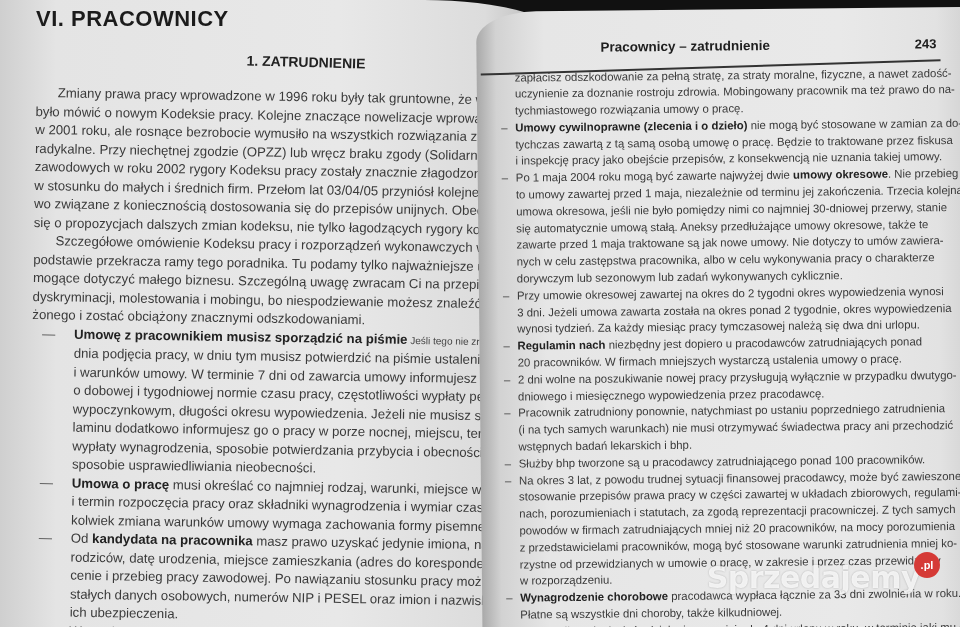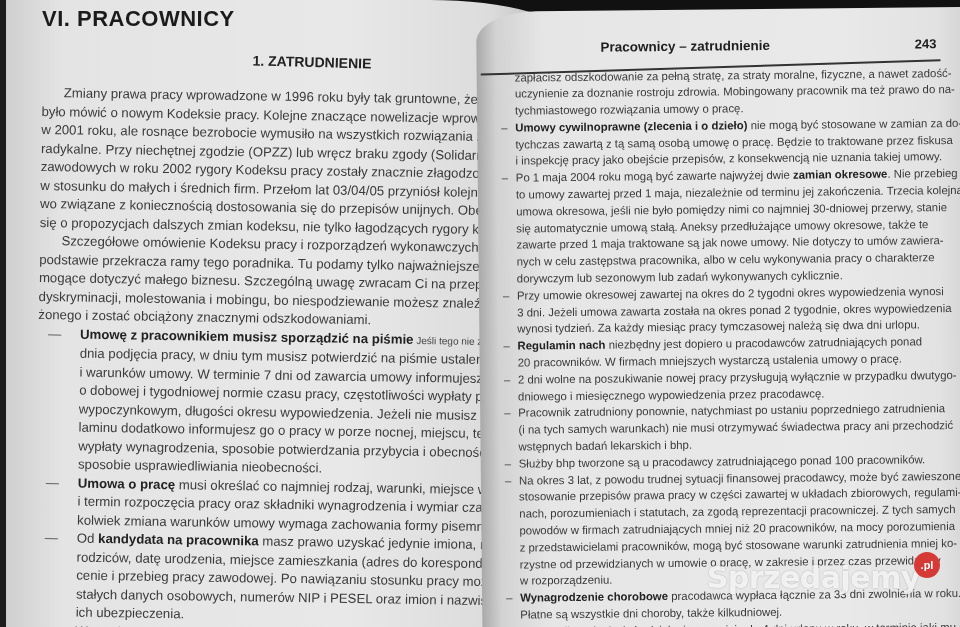--- a/index.html
+++ b/index.html
@@ -1,20 +1,20 @@
 <!DOCTYPE html>
 <html><head>
 <meta charset="utf-8">
 <style>
   html, body { margin:0; padding:0; }
   body { width:960px; height:627px; overflow:hidden; background:#2a2a2a; position:relative; font-family:"Liberation Sans", sans-serif; }
   .scene { position:absolute; inset:0; overflow:hidden; background:#1c1c1c; }
   .page { position:absolute; top:0; height:627px; overflow:hidden; color:#2b2b2b; }
   .page-left {
-    left:6px; width:564px;
+    left:0; width:564px;
     background: linear-gradient(90deg, #cfcfcf 0%, #e4e4e4 10%, #e8e8e8 60%, #dcdcdc 86%, #b9b9b9 97%, #9a9a9a 100%);
     border-top-right-radius: 140px 40px;
   }
   .page-right {
     left:476px; width:484px; top:12px;
     background: linear-gradient(90deg, #a9a9a9 0%, #d2d2d2 4%, #e6e6e6 14%, #e9e9e9 75%, #e2e2e2 95%, #d6d6d6 100%);
     border-top-left-radius: 60px 30px;
     transform: rotate(-0.6deg);
     transform-origin: top left;
   }
@@ -112,21 +112,21 @@
 
       <div>
         <p class="rp rc">zapłacisz odszkodowanie za pełną stratę, za straty moralne, fizyczne, a nawet zadość-</p>
         <p class="rp rc">uczynienie za doznanie rostroju zdrowia. Mobingowany pracownik ma też prawo do na-</p>
         <p class="rp rc">tychmiastowego rozwiązania umowy o pracę.</p>
 
         <p class="rp rb"><span class="dash">–</span><span class="b">Umowy cywilnoprawne (zlecenia i o dzieło)</span><span> nie mogą być stosowane w zamian za do-</span></p>
         <p class="rp rc">tychczas zawartą z tą samą osobą umowę o pracę. Będzie to traktowane przez fiskusa</p>
         <p class="rp rc">i inspekcję pracy jako obejście przepisów, z konsekwencją nie uznania takiej umowy.</p>
 
-        <p class="rp rb"><span class="dash">–</span><span>Po 1 maja 2004 roku mogą być zawarte najwyżej dwie </span><span class="b">zamian okresowe</span><span>. Nie przebieg</span></p>
+        <p class="rp rb"><span class="dash">–</span><span>Po 1 maja 2004 roku mogą być zawarte najwyżej dwie </span><span class="b">umowy okresowe</span><span>. Nie przebieg</span></p>
         <p class="rp rc">to umowy zawartej przed 1 maja, niezależnie od terminu jej zakończenia. Trzecia kolejna</p>
         <p class="rp rc">umowa okresowa, jeśli nie było pomiędzy nimi co najmniej 30-dniowej przerwy, stanie</p>
         <p class="rp rc">się automatycznie umową stałą. Aneksy przedłużające umowy okresowe, także te</p>
         <p class="rp rc">zawarte przed 1 maja traktowane są jak nowe umowy. Nie dotyczy to umów zawiera-</p>
         <p class="rp rc">nych w celu zastępstwa pracownika, albo w celu wykonywania pracy o charakterze</p>
         <p class="rp rc">dorywczym lub sezonowym lub zadań wykonywanych cyklicznie.</p>
 
         <p class="rp rb"><span class="dash">–</span><span>Przy umowie okresowej zawartej na okres do 2 tygodni okres wypowiedzenia wynosi</span></p>
         <p class="rp rc">3 dni. Jeżeli umowa zawarta została na okres ponad 2 tygodnie, okres wypowiedzenia</p>
         <p class="rp rc">wynosi tydzień. Za każdy miesiąc pracy tymczasowej należą się dwa dni urlopu.</p>

